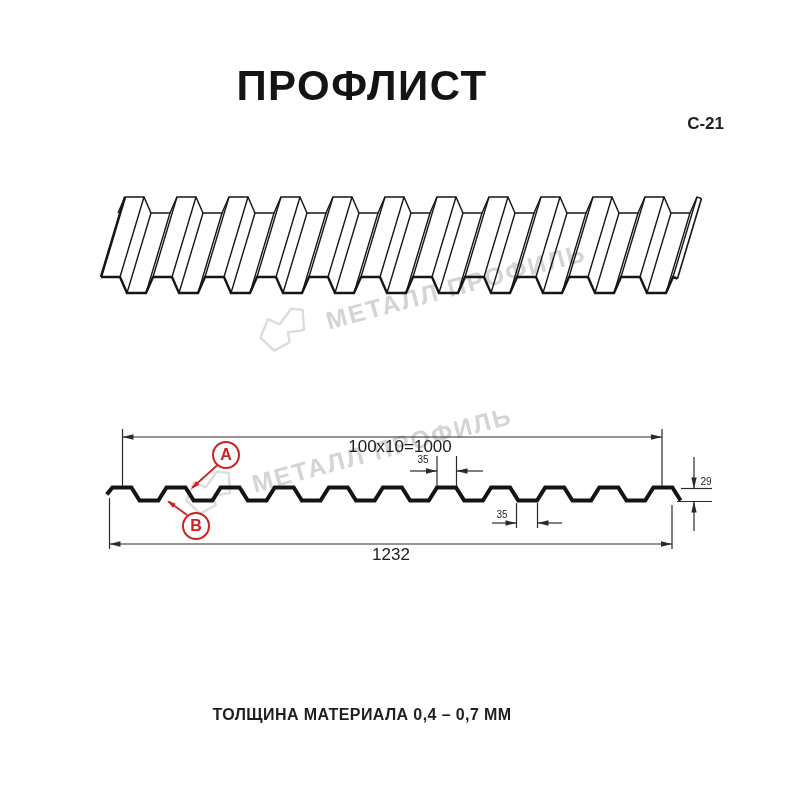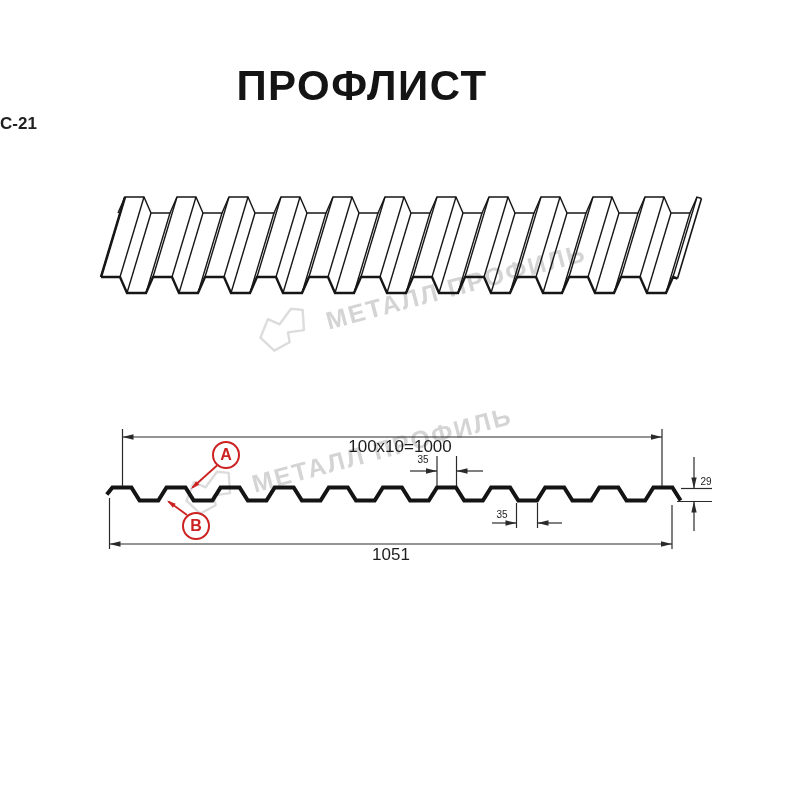--- a/index.html
+++ b/index.html
@@ -1,20 +1,20 @@
 <!DOCTYPE html>
 <html><head>
 <meta charset="utf-8">
 <style>
   html,body{margin:0;padding:0;background:#fff;}
   .stage{position:relative;width:724px;height:800px;background:#ffffff;overflow:hidden;
          font-family:"Liberation Sans",sans-serif;color:#1b1b1b;}
   .page-title{position:absolute;left:0;right:0;top:62px;text-align:center;
               font-size:42px;font-weight:bold;letter-spacing:1.5px;color:#141414;}
-  .page-subtitle{position:absolute;left:0;right:0;top:114px;text-align:left;
+  .page-subtitle{position:absolute;left:0;right:0;top:114px;text-align:right;
               font-size:17px;font-weight:bold;color:#202020;}
   .footer-note{position:absolute;left:0;right:0;top:706px;text-align:center;
               font-size:16px;font-weight:bold;letter-spacing:.4px;color:#1e1e1e;}
   svg.draw{position:absolute;left:0;top:0;}
   .wm{position:absolute;display:flex;align-items:center;gap:13px;
       color:#d4d4d4;font-weight:bold;font-size:25px;letter-spacing:2px;
       white-space:nowrap;transform:rotate(-15deg);transform-origin:left center;
       pointer-events:none;}
   .wm svg{flex:0 0 auto;}
   .wm1{left:252px;top:315px;}
@@ -138,22 +138,23 @@
         <polygon points="191,489 196.0823899740353,481.19427696162455 199.2942168845578,484.76137212391603" fill="#cc2222"></polygon>
         <line x1="187" y1="515" x2="168.5" y2="501.5" stroke="#cc2222" stroke-width="1.8"></line>
         <polygon points="167,500.5 175.69183755487646,503.8484264841324 172.8704683438726,507.73170805713215" fill="#cc2222"></polygon>
       </g>
   </svg>
 
   <span class="dlabel big" style="left:400px;top:426px">100x10=1000</span>
   <span class="dlabel" style="left:423px;top:459px">35</span>
   <span class="dlabel" style="left:502px;top:514px">35</span>
   <span class="dlabel" style="left:706px;top:481px">29</span>
-  <span class="dlabel big" style="left:391px;top:534px">1051</span>
+  <span class="dlabel big" style="left:391px;top:534px">1232</span>
 
   <div class="mk" style="left:226px;top:455px">
     <span>A</span>
   </div>
   <div class="mk" style="left:196px;top:526px">
     <span>B</span>
   </div>
 
+  <div class="footer-note">ТОЛЩИНА МАТЕРИАЛА 0,4 – 0,7 ММ</div>
 </div>
 
 </body></html>

